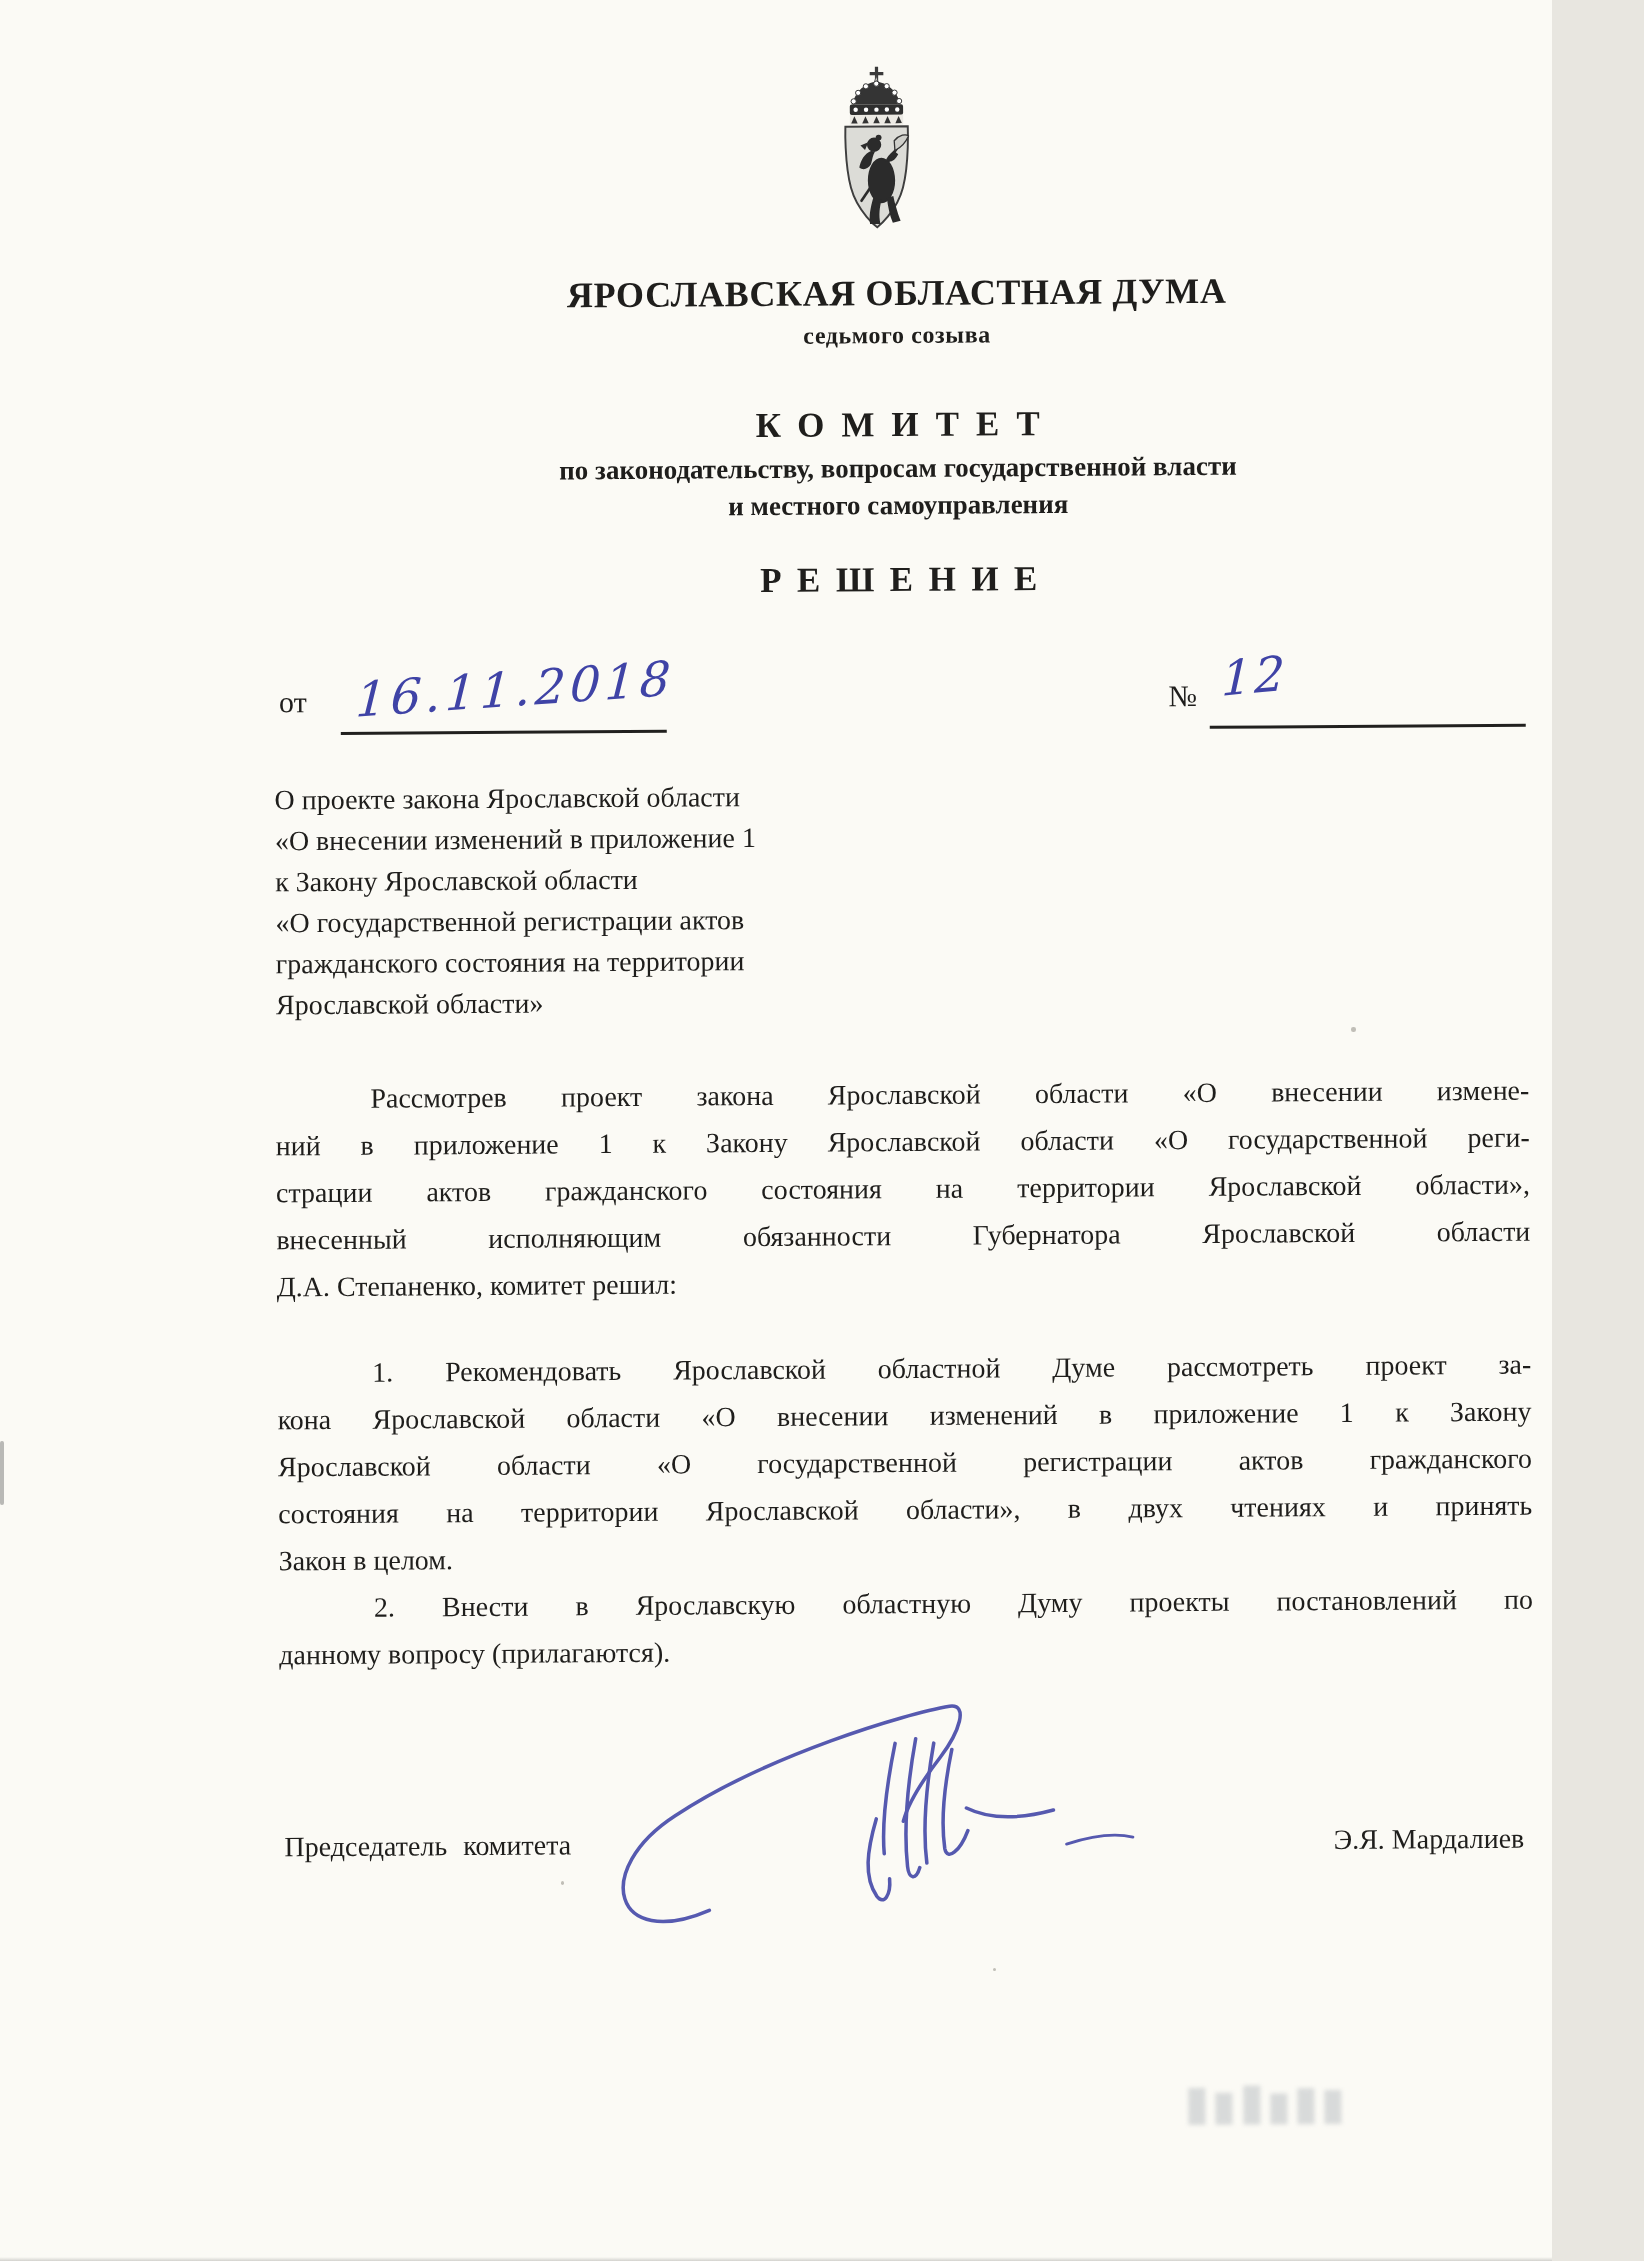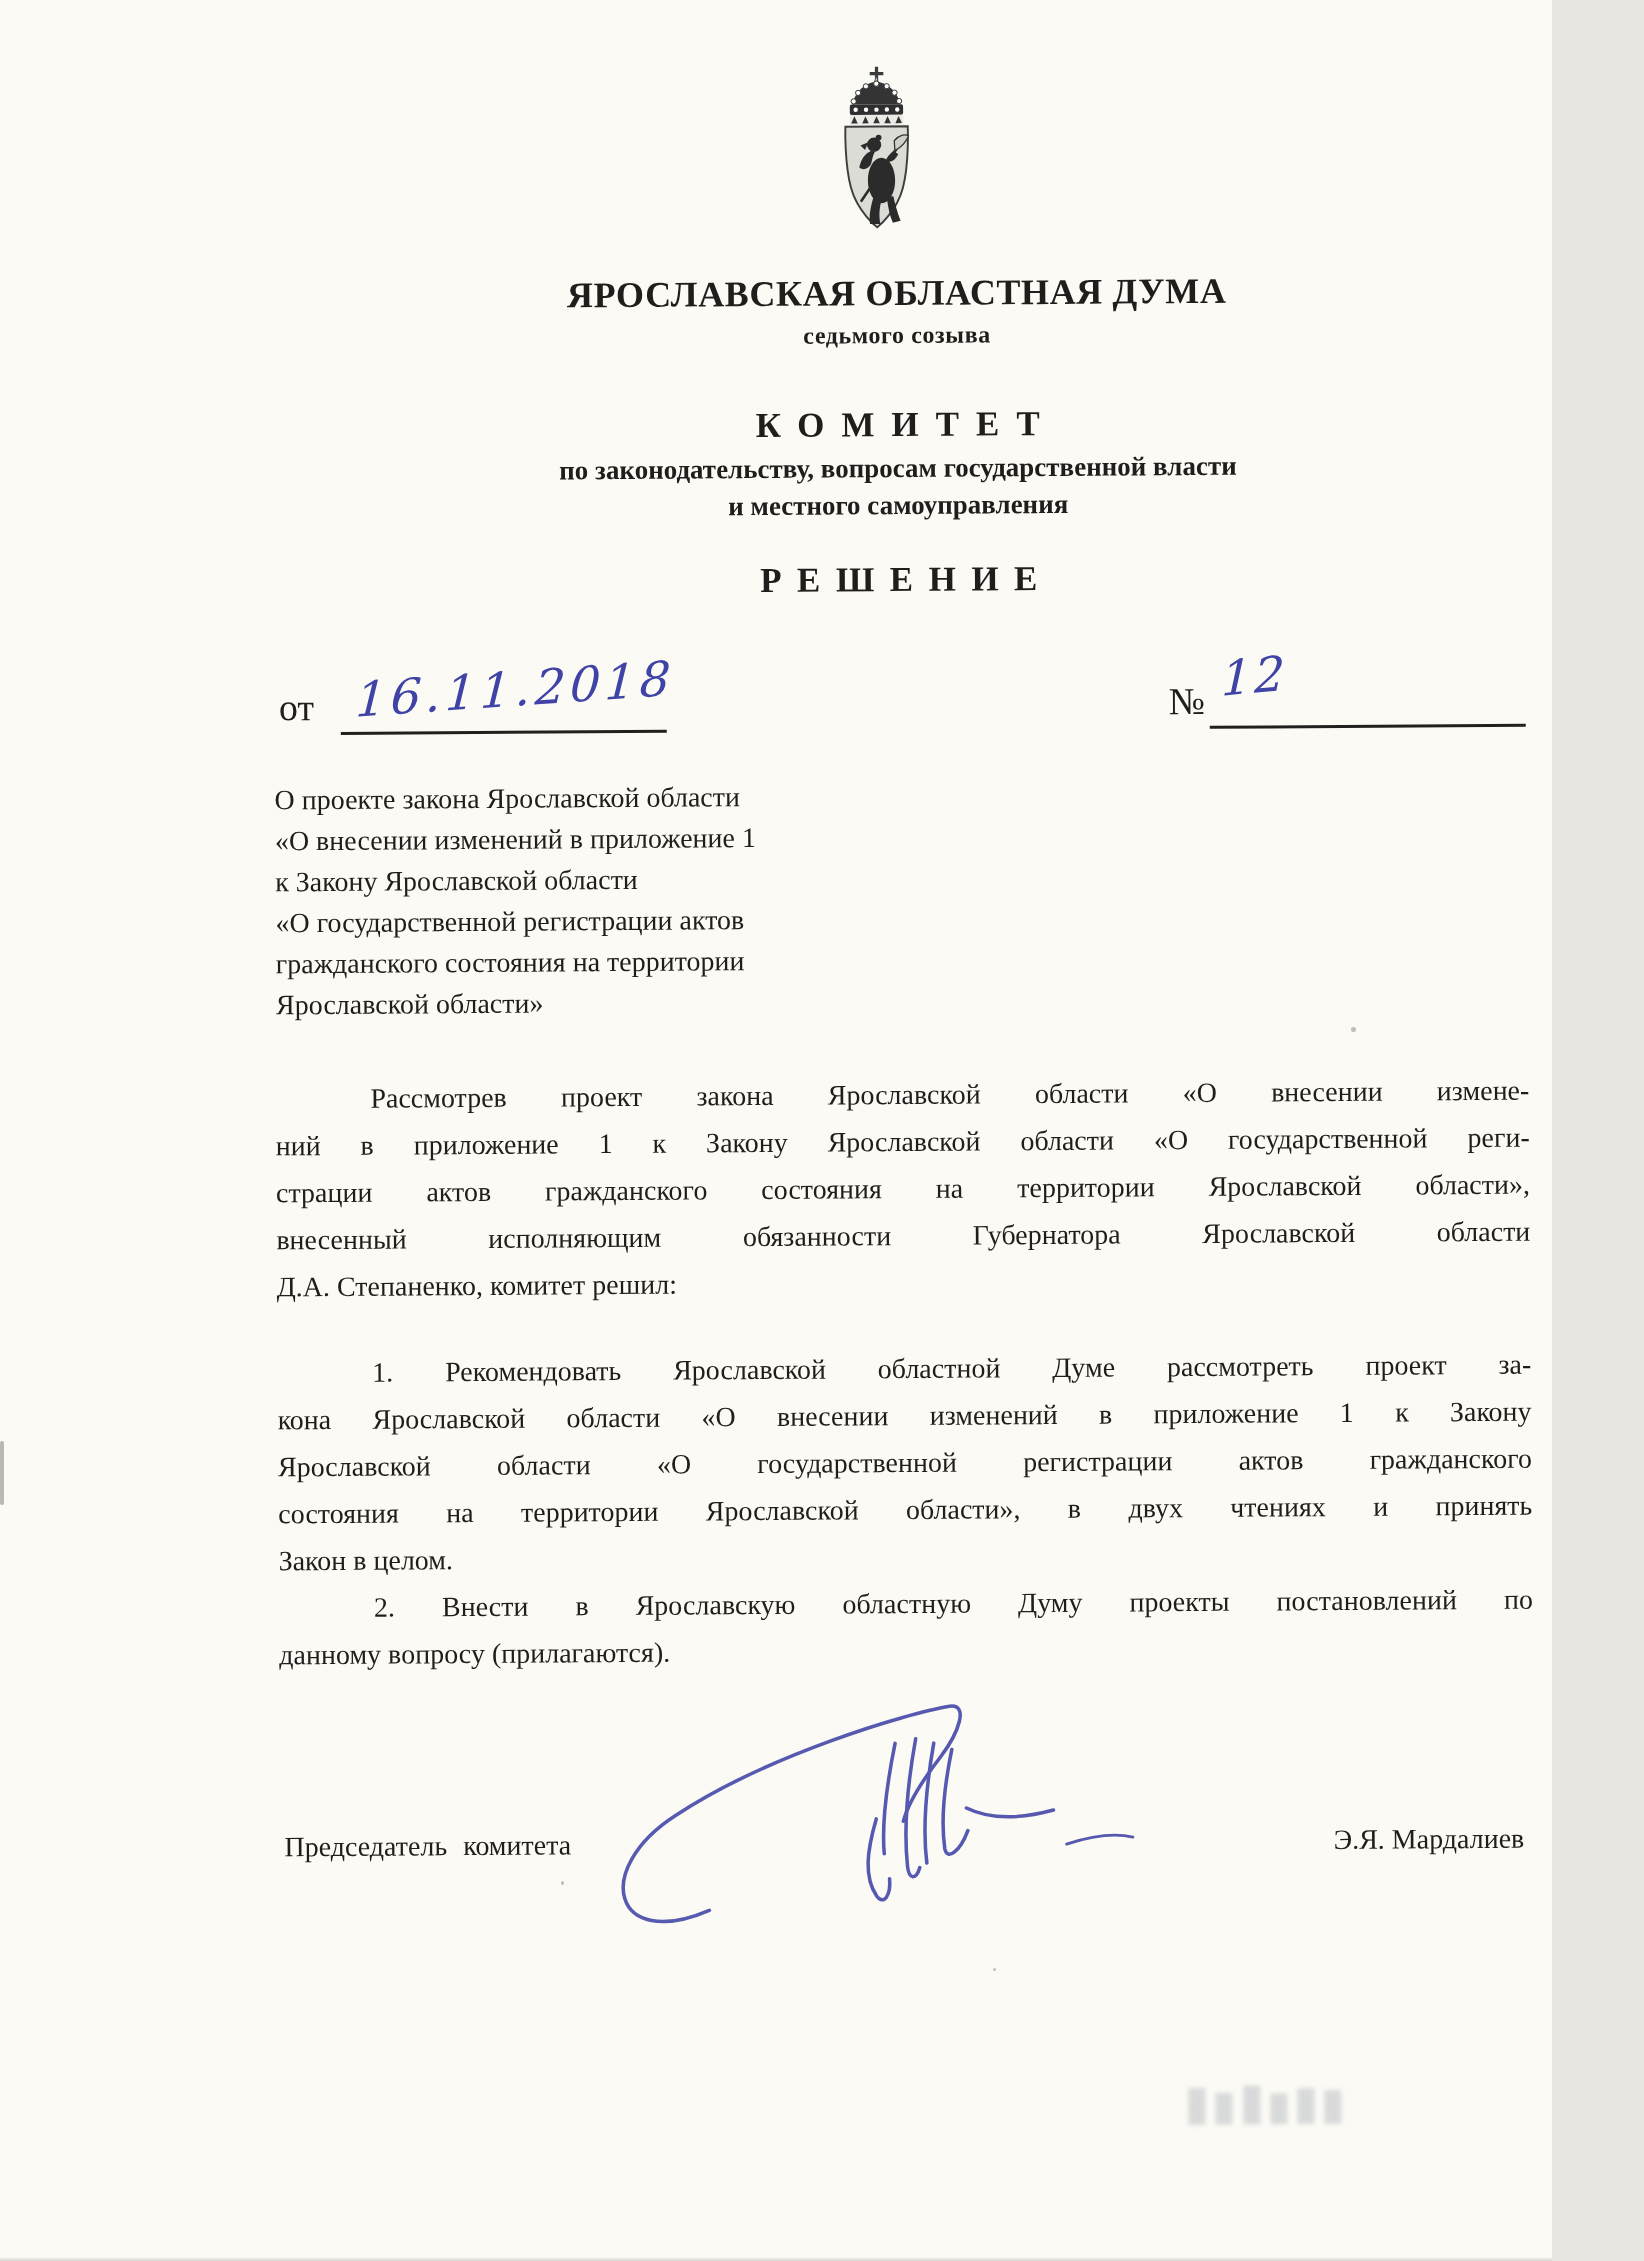--- a/index.html
+++ b/index.html
@@ -15,21 +15,21 @@
   .sp{letter-spacing:17px; margin-right:-17px;}
   .sp2{letter-spacing:15.5px; margin-right:-15.5px;}
   .doc-title{top:272px; font-size:36px; font-weight:bold; letter-spacing:0.6px;}
   .doc-subtitle{top:322px; font-size:24px; font-weight:bold; letter-spacing:0.6px;}
   .committee-title{top:405px; font-size:35px; font-weight:bold;}
   .committee-l1{top:453px; font-size:27px; font-weight:bold;}
   .committee-l2{top:490px; font-size:27px; font-weight:bold;}
   .decision-title{top:560px; font-size:35px; font-weight:bold;}
   .emblem{position:absolute; left:562px; top:64px; width:92px; height:169px;}
   
-  .meta-label{position:absolute; font-size:38px;}
+  .meta-label{position:absolute; font-size:30px;}
   .date-label{left:6.4px; top:681px;}
   .num-label{left:896px; top:681px;}
   .hand{position:absolute; color:#3f43a6; font-style:italic; font-family:"DejaVu Serif", serif;}
   .date-value{left:83px; top:658px; font-size:48px; letter-spacing:4.5px; transform:rotate(-3.5deg) skewX(-7deg);}
   .num-value{left:949px; top:650px; font-size:48px; letter-spacing:2.6px; transform:rotate(-5deg) skewX(-7deg);}
   .uline{position:absolute; height:2.6px; background:#21201e;}
   .date-uline{left:68px; top:728px; width:326px;}
   .num-uline{left:937px; top:728px; width:316px;}
   
   .subject{position:absolute; left:1.3px; top:775px; width:677px; font-size:28px; line-height:41px;}

